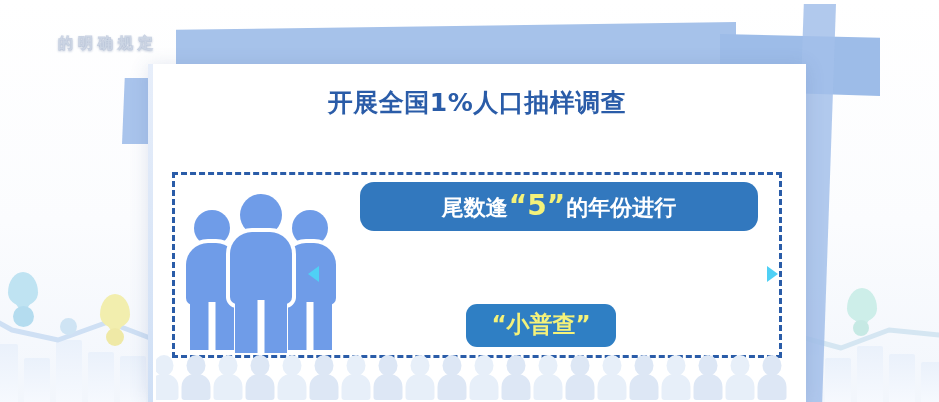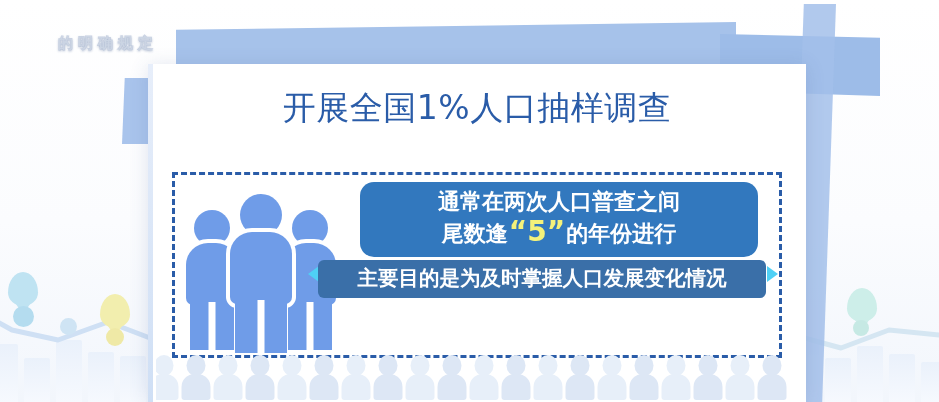--- a/index.html
+++ b/index.html
@@ -81,21 +81,21 @@
   }
   .card-left-rule {
     position: absolute; left: 0; top: 0; width: 5px; height: 100%;
     background: linear-gradient(180deg,#e7eefa,#cfdff5);
   }
 
   
   .headline {
     position: absolute; left: 0; right: 0; top: 22px;
     text-align: center;
-    font-size: 33px; font-weight: 400; letter-spacing: .5px;
+    font-size: 25px; font-weight: 700; letter-spacing: .5px;
     color: #2a5ca8;
     white-space: nowrap;
   }
   .subhead {
     position: absolute; left: 50%; top: 63px;
     transform: translateX(-50%);
     background: #3a7cbc;
     color: #ffffff;
     font-size: 25px; font-weight: 700; letter-spacing: .5px;
     padding: 5px 16px 7px;
@@ -297,30 +297,29 @@
         <div class="legs" style="top:106px;width:52px;height:53px"></div>
       </div>
       <div class="person" style="left:98px;top:22px;width:56px;height:140px">
         <div class="head" style="top:0;width:36px;height:36px"></div>
         <div class="body" style="top:33px;width:52px;height:62px"></div>
         <div class="legs" style="top:92px;width:44px;height:48px"></div>
       </div>
     </div>
 
     <div class="pill two-line">
-      <div>通常在两次人口普查之间</div>
       <div>
         <span>尾数逢</span><span class="hl">“5”</span><span>的年份进行</span>
       </div>
     </div>
 
     <div class="arrow left"></div>
-    <div class="pill one-line">主要目的是为及时掌握人口发展变化情况</div>
     <div class="arrow right"></div>
 
+    <div class="pill small">“小普查”</div>
 
     <div class="crowd">
       <div class="c-person back" style="left:8px;">
           <div class="h" style="bottom:24px"></div>
           <div class="b"></div>
         </div>
       <div class="c-person" style="left:40px;">
           <div class="h" style="bottom:24px"></div>
           <div class="b"></div>
         </div>

